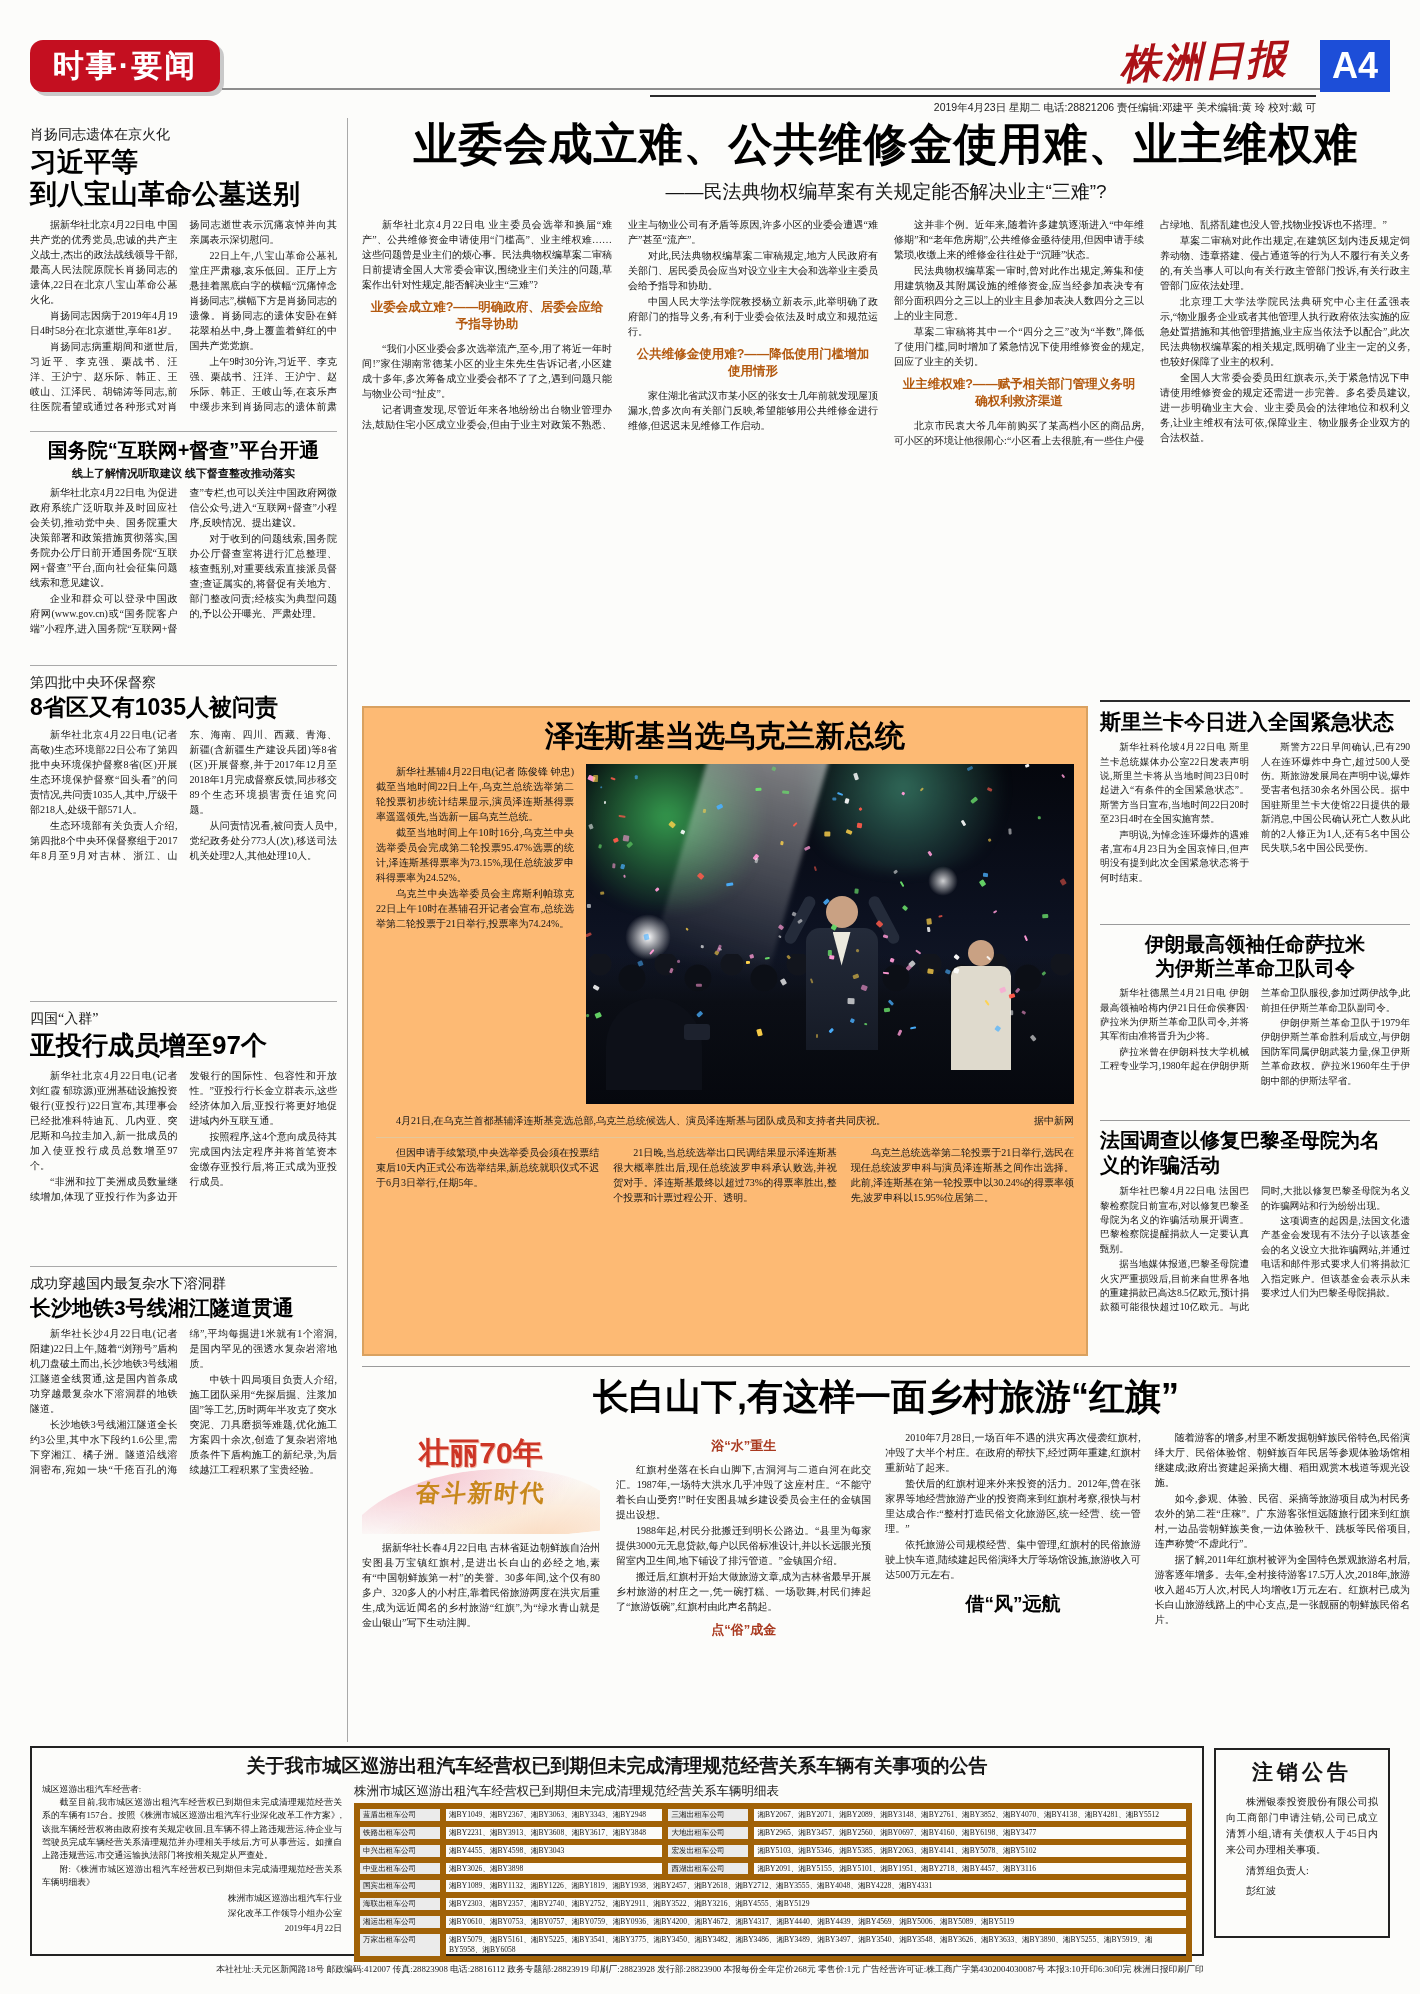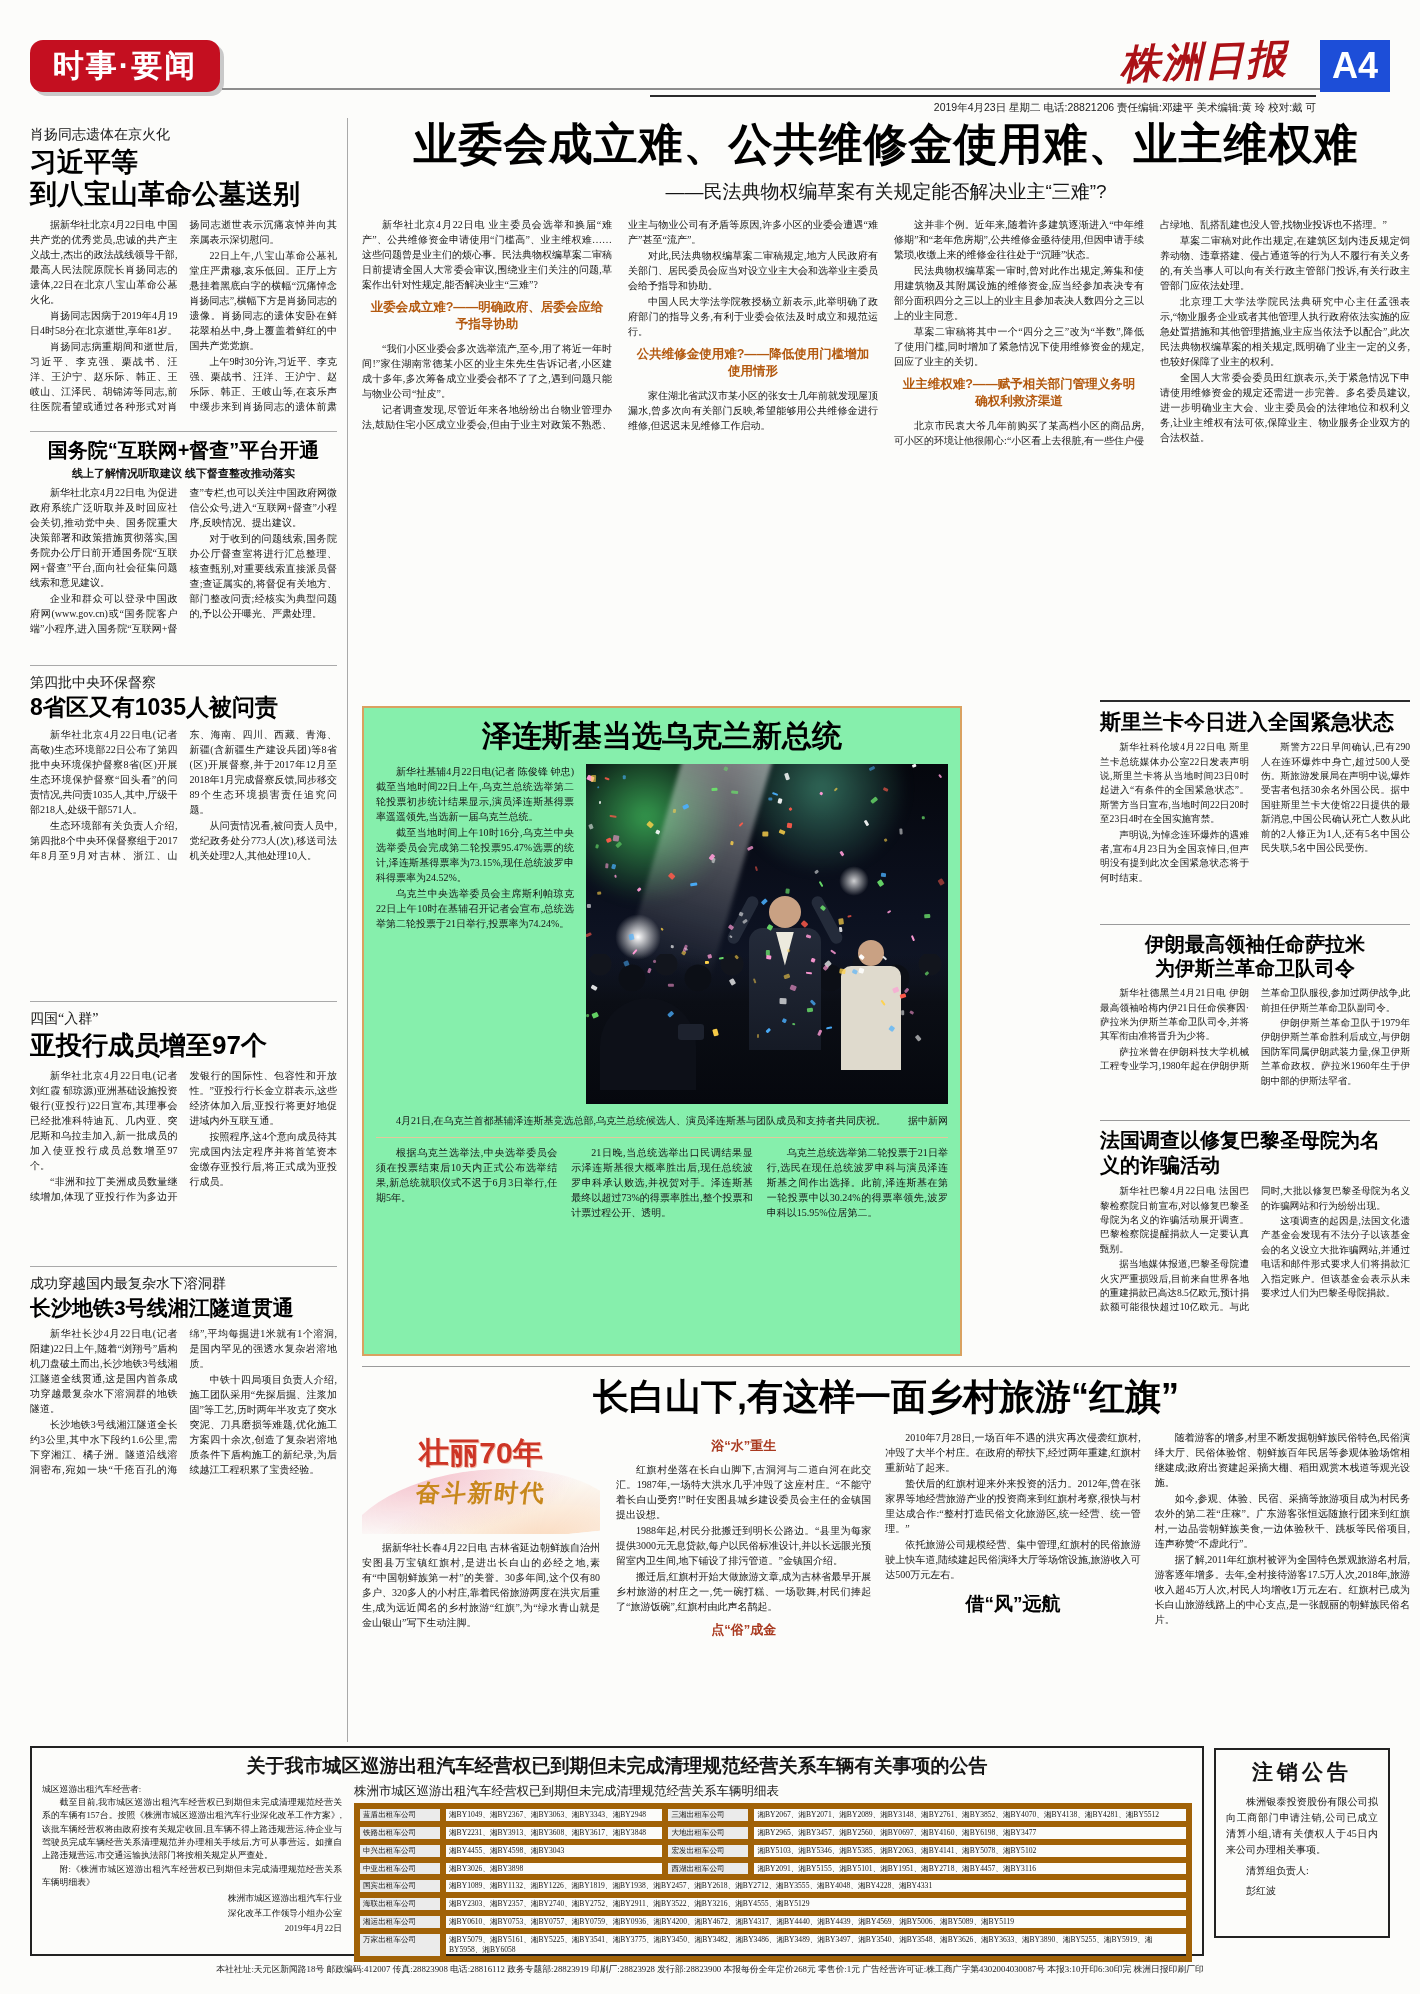--- a/index.html
+++ b/index.html
@@ -37,22 +37,22 @@
   .aiib-t{font-size:26px;}
   .metro-t{font-size:21px;}
   
   .mainart{position:absolute;left:362px;top:118px;width:1048px;height:582px;}
   .main-hl{font-size:44px;text-align:center;letter-spacing:1px;}
   .main-sub{font-size:19px;text-align:center;margin-top:8px;font-family:"Liberation Sans",sans-serif;}
   .main-body{margin-top:12px;height:468px;}
   .xhead{color:#b3590f;font-weight:bold;font-size:12.5px;text-align:center;margin:7px 6px;
          font-family:"Liberation Sans",sans-serif;text-indent:0;line-height:1.4;}
   
-  .ukr{position:absolute;left:362px;top:706px;width:600px;height:650px;border:2px solid #d9a160;
-       padding:8px 12px;box-sizing:border-box;background:#86efac;}
+  .ukr{position:absolute;left:362px;top:706px;width:726px;height:650px;border:2px solid #d9a160;
+       padding:8px 12px;box-sizing:border-box;background:#fdba74;}
   .ukr-hl{font-size:30px;text-align:center;margin:2px 0 10px;}
   .ukr-row{display:flex;height:340px;}
   .ukr-txt{width:198px;flex:none;}
   .photo{position:relative;flex:1;margin-left:12px;background:linear-gradient(180deg,#05070d,#0c1120 45%,#192031);overflow:hidden;}
   .ph-glow{position:absolute;border-radius:50%;filter:blur(6px);}
   .g1{left:-6%;top:-12%;width:45%;height:55%;background:radial-gradient(circle,rgba(64,190,92,.8),rgba(64,190,92,0) 70%);}
   .g2{left:40%;top:-18%;width:50%;height:50%;background:radial-gradient(circle,rgba(90,200,160,.5),rgba(90,200,160,0) 70%);}
   .ph-beam{position:absolute;top:-12%;left:20%;width:24%;height:75%;transform:rotate(16deg);filter:blur(2px);
            background:linear-gradient(180deg,rgba(255,255,255,.55),rgba(255,255,255,0));}
   .ph-flash{position:absolute;border-radius:50%;background:radial-gradient(circle,#fff,rgba(255,255,255,0) 70%);}
@@ -376,21 +376,21 @@
           <i class="cf" style="left: 72.1956%; top: 44.294%; width: 4.47898px; height: 2.33628px; background: rgb(255, 90, 74); transform: rotate(170deg); opacity: 0.762733;"></i>
           <i class="cf" style="left: 50.4%; top: 47.4595%; width: 4.56619px; height: 4.51851px; background: rgb(106, 223, 106); transform: rotate(122deg); opacity: 0.92756;"></i>
           <i class="cf" style="left: 1.39965%; top: 3.25421%; width: 4.67198px; height: 6.90278px; background: rgb(255, 210, 74); transform: rotate(3deg); opacity: 0.607873;"></i>
         </div>
     </div>
     <div class="ukr-cap">
       <span class="cap-credit">据中新网</span>
       <span style="display:block;text-indent:2em;">4月21日,在乌克兰首都基辅泽连斯基竞选总部,乌克兰总统候选人、演员泽连斯基与团队成员和支持者共同庆祝。</span>
     </div>
     <div class="body cols3 ukr-more">
-        <p class="para">根据乌克兰选举法,中央选举委员会须在投票结束后10天内正式公布选举结果,新总统就职仪式不迟于6月3日举行,任期5年。</p>
+        <p class="para">但因申请手续繁琐,中央选举委员会须在投票结束后10天内正式公布选举结果,新总统就职仪式不迟于6月3日举行,任期5年。</p>
         <p class="para">21日晚,当总统选举出口民调结果显示泽连斯基很大概率胜出后,现任总统波罗申科承认败选,并祝贺对手。泽连斯基最终以超过73%的得票率胜出,整个投票和计票过程公开、透明。</p>
         <p class="para">乌克兰总统选举第二轮投票于21日举行,选民在现任总统波罗申科与演员泽连斯基之间作出选择。此前,泽连斯基在第一轮投票中以30.24%的得票率领先,波罗申科以15.95%位居第二。</p>
       </div>
   </div>
 
   <div class="rightcol">
     <div class="rsec">
       <div class="hl sri-t">斯里兰卡今日进入全国紧急状态</div>
       <div class="body cols2" style="height:178px;">
           <p class="para">新华社科伦坡4月22日电 斯里兰卡总统媒体办公室22日发表声明说,斯里兰卡将从当地时间23日0时起进入“有条件的全国紧急状态”。斯警方当日宣布,当地时间22日20时至23日4时在全国实施宵禁。</p>

